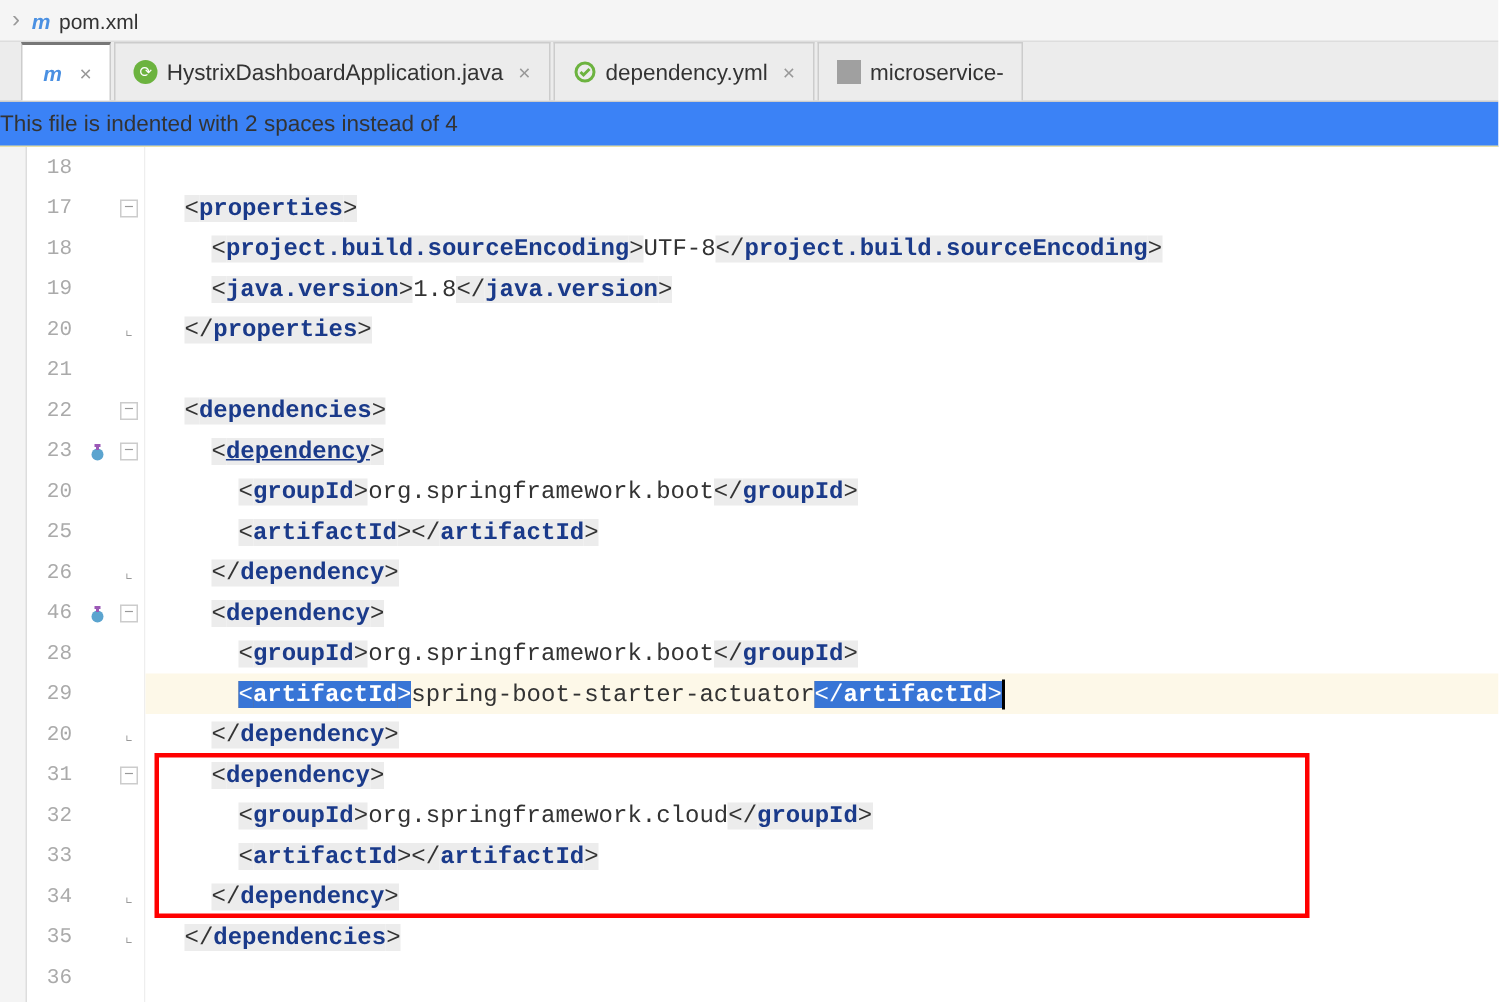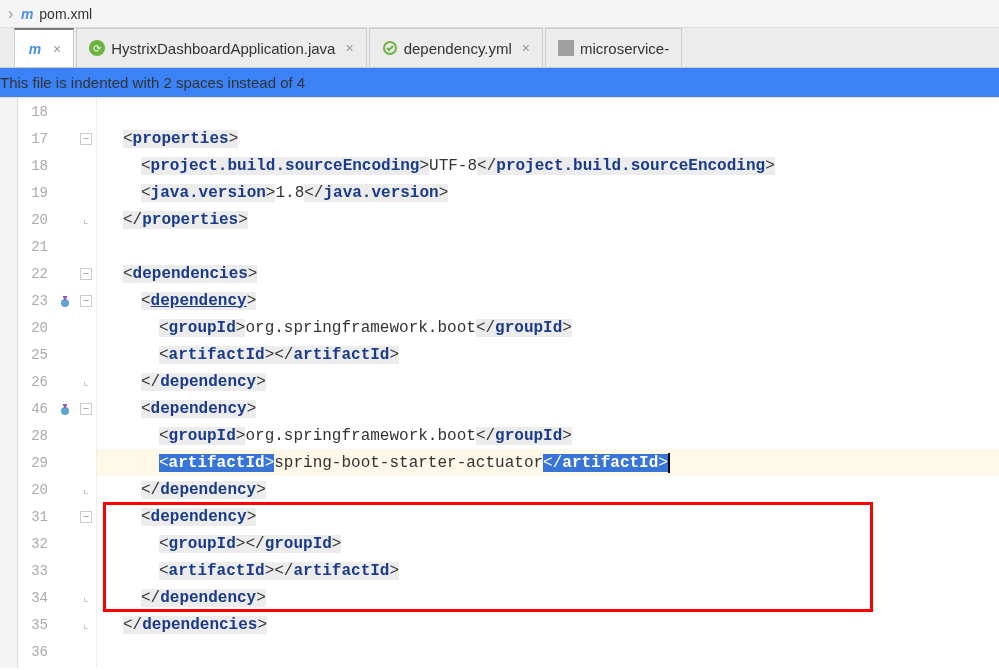--- a/index.html
+++ b/index.html
@@ -401,19 +401,19 @@
       <div class="code-line"><span class="indent" style="width:18px"></span><span class="tag-bracket">&lt;</span><span class="tag-name">dependencies</span><span class="tag-bracket">&gt;</span></div>
       <div class="code-line"><span class="indent" style="width:36px"></span><span class="tag-bracket">&lt;</span><span class="tag-name-link">dependency</span><span class="tag-bracket">&gt;</span></div>
       <div class="code-line"><span class="indent" style="width:54px"></span><span class="tag-bracket">&lt;</span><span class="tag-name">groupId</span><span class="tag-bracket">&gt;</span><span class="text-content">org.springframework.boot</span><span class="tag-bracket">&lt;/</span><span class="tag-name">groupId</span><span class="tag-bracket">&gt;</span></div>
       <div class="code-line"><span class="indent" style="width:54px"></span><span class="tag-bracket">&lt;</span><span class="tag-name">artifactId</span><span class="tag-bracket">&gt;</span><span class="tag-bracket">&lt;/</span><span class="tag-name">artifactId</span><span class="tag-bracket">&gt;</span></div>
       <div class="code-line"><span class="indent" style="width:36px"></span><span class="tag-bracket">&lt;/</span><span class="tag-name">dependency</span><span class="tag-bracket">&gt;</span></div>
       <div class="code-line"><span class="indent" style="width:36px"></span><span class="tag-bracket">&lt;</span><span class="tag-name">dependency</span><span class="tag-bracket">&gt;</span></div>
       <div class="code-line"><span class="indent" style="width:54px"></span><span class="tag-bracket">&lt;</span><span class="tag-name">groupId</span><span class="tag-bracket">&gt;</span><span class="text-content">org.springframework.boot</span><span class="tag-bracket">&lt;/</span><span class="tag-name">groupId</span><span class="tag-bracket">&gt;</span></div>
       <div class="code-line highlight-line"><span class="indent" style="width:54px"></span><span class="sel"><span class="tag-bracket">&lt;</span><span class="tag-name">artifactId</span><span class="tag-bracket">&gt;</span></span><span class="text-content">spring-boot-starter-actuator</span><span class="sel"><span class="tag-bracket">&lt;/</span><span class="tag-name">artifactId</span><span class="tag-bracket">&gt;</span></span><span class="cursor"></span></div>
       <div class="code-line"><span class="indent" style="width:36px"></span><span class="tag-bracket">&lt;/</span><span class="tag-name">dependency</span><span class="tag-bracket">&gt;</span></div>
       <div class="code-line"><span class="indent" style="width:36px"></span><span class="tag-bracket">&lt;</span><span class="tag-name">dependency</span><span class="tag-bracket">&gt;</span></div>
-      <div class="code-line"><span class="indent" style="width:54px"></span><span class="tag-bracket">&lt;</span><span class="tag-name">groupId</span><span class="tag-bracket">&gt;</span><span class="tag-bracket">&lt;/</span><span class="tag-name">groupId</span><span class="tag-bracket">&gt;</span></div>
+      <div class="code-line"><span class="indent" style="width:54px"></span><span class="tag-bracket">&lt;</span><span class="tag-name">groupId</span><span class="tag-bracket">&gt;</span><span class="text-content">org.springframework.cloud</span><span class="tag-bracket">&lt;/</span><span class="tag-name">groupId</span><span class="tag-bracket">&gt;</span></div>
       <div class="code-line"><span class="indent" style="width:54px"></span><span class="tag-bracket">&lt;</span><span class="tag-name">artifactId</span><span class="tag-bracket">&gt;</span><span class="tag-bracket">&lt;/</span><span class="tag-name">artifactId</span><span class="tag-bracket">&gt;</span></div>
       <div class="code-line"><span class="indent" style="width:36px"></span><span class="tag-bracket">&lt;/</span><span class="tag-name">dependency</span><span class="tag-bracket">&gt;</span></div>
       <div class="code-line"><span class="indent" style="width:18px"></span><span class="tag-bracket">&lt;/</span><span class="tag-name">dependencies</span><span class="tag-bracket">&gt;</span></div>
       <div class="code-line"><span class="indent" style="width:0px"></span></div>
     </div>
 </div>
 
 </body></html>

